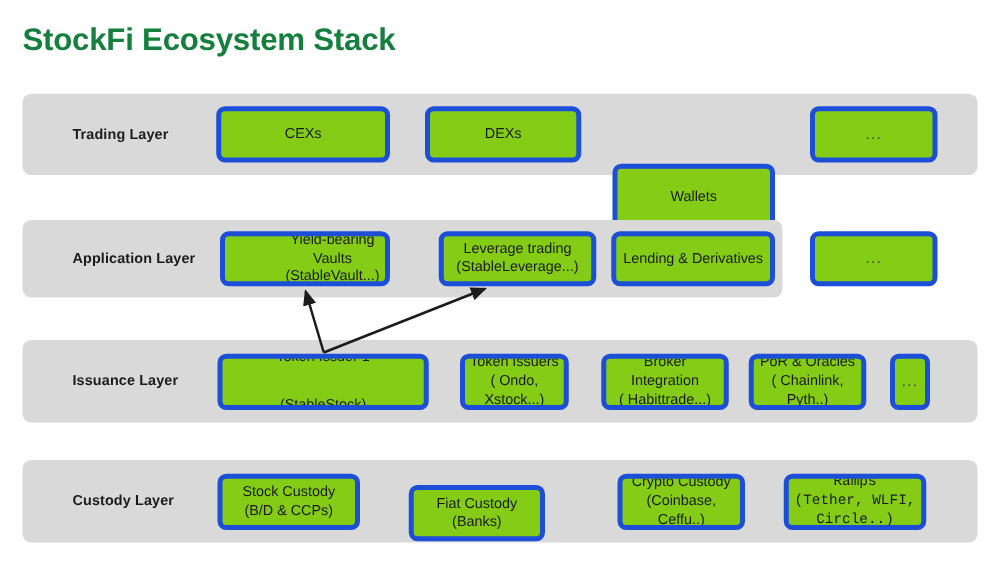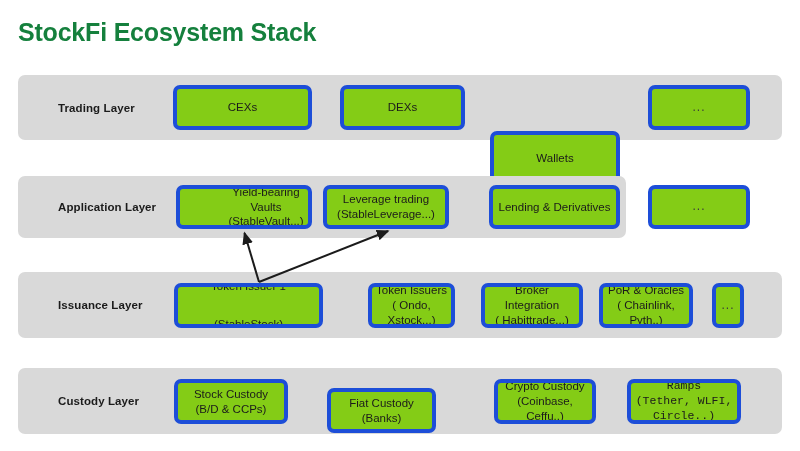--- a/index.html
+++ b/index.html
@@ -104,35 +104,35 @@
     <span>...</span>
   </div>
 
   <div class="layer-band" style="left:18px; top:176px; width:608px; height:62px;">
     <div class="layer-label">Application Layer</div>
   </div>
   <div class="node-box" style="left:176px; top:185px; width:136px; height:44px;padding-left:48px;">
     <span>Yield-bearing Vaults</span>
     <span class="line2">(StableVault...)</span>
   </div>
-  <div class="node-box" style="left:323px; top:185px; width:126px; height:44px;">
+  <div class="node-box" style="left:351px; top:185px; width:126px; height:44px;">
     <span>Leverage trading</span>
     <span class="line2">(StableLeverage...)</span>
   </div>
   <div class="node-box" style="left:489px; top:185px; width:131px; height:44px;">
     <span>Lending &amp; Derivatives</span>
   </div>
   <div class="node-box ellipsis" style="left:648px; top:185px; width:102px; height:44px;">
     <span>...</span>
   </div>
 
   <div class="layer-band" style="left:18px; top:272px; width:764px; height:66px;">
     <div class="layer-label">Issuance Layer</div>
   </div>
-  <div class="node-box" style="left:174px; top:283px; width:149px; height:45px;gap:23px;">
+  <div class="node-box" style="left:174px; top:283px; width:169px; height:45px;gap:23px;">
     <span>Token Issuer 1</span>
     <span class="line2">(StableStock)</span>
   </div>
   <div class="node-box" style="left:368px; top:283px; width:87px; height:45px;">
     <span>Token Issuers</span>
     <span class="line2">( Ondo, Xstock...)</span>
   </div>
   <div class="node-box" style="left:481px; top:283px; width:102px; height:45px;">
     <span>Broker Integration</span>
     <span class="line2">( Habittrade...)</span>

